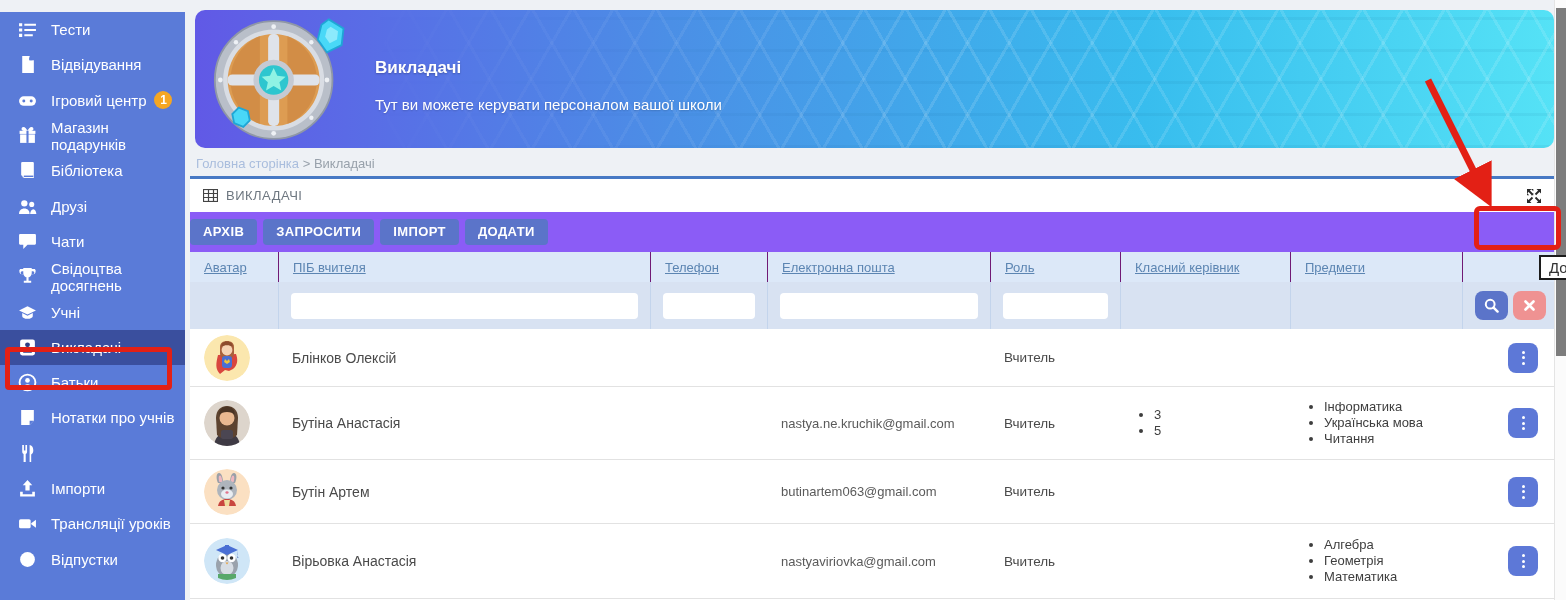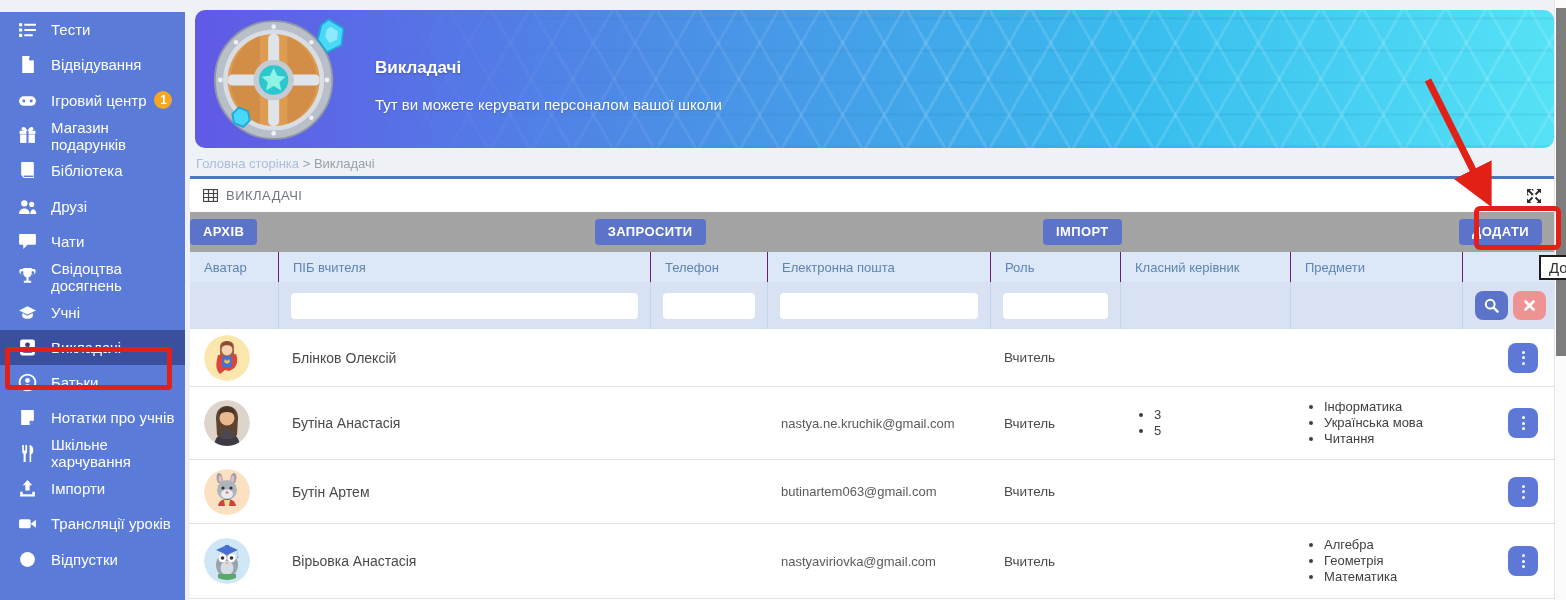--- a/index.html
+++ b/index.html
@@ -57,35 +57,35 @@
     position:absolute; left:190px; top:176px; width:1364px; height:424px;
     background:#fff; border-top:3px solid #4779c4; z-index:3;
   }
   .panel-titlebar { height:33px; display:flex; align-items:center; padding:0 13px; background:#fff; }
   .panel-title { font-size:13px; color:#6e7780; letter-spacing:.5px; margin-left:8px; }
   .grid-ic { width:15px; height:13px; }
   .panel-titlebar .spacer { flex:1; }
   .expand-ic { width:14px; height:14px; cursor:pointer; }
 
   .toolbar {
-    height:40px; background:#a3a3a3; display:flex; align-items:center;
-    justify-content:space-between; padding-right:12px; gap:6px;
+    height:40px; background:#8b5cf6; display:flex; align-items:center;
+    justify-content:flex-start; padding-right:12px; gap:6px;
   }
   .tbtn {
     background:#5b74c9; color:#fff; border:none; border-radius:4px;
     font-family:"Liberation Sans",sans-serif; font-size:13px; font-weight:bold;
     letter-spacing:.4px; padding:6px 13px; cursor:pointer; height:26px; line-height:14px;
   }
 
   
   .tgrid { display:grid; grid-template-columns:88px 372px 117px 223px 130px 170px 172px 92px; }
   .thead { background:#dce8f8; height:30px; }
   .thead .cell {
     display:flex; align-items:center; padding-left:14px;
-    color:#5c85b2; font-size:13px;
+    color:#5c85b2; font-size:13px;text-decoration:underline;
   }
   .thead .cell + .cell { border-left:1px solid #701a75; }
   .tfilter { background:#d8e2f2; height:47px; }
   .tfilter .cell { display:flex; align-items:center; padding:0 12px; }
   .tfilter .cell + .cell { border-left:1px solid #c3d4ec; }
   .finput {
     width:100%; height:26px; border:none; border-radius:4px; background:#fff;
     font-family:"Liberation Sans",sans-serif; font-size:13px; padding:0 8px; outline:none;
   }
   .fbtns { justify-content:flex-end; gap:5px; padding-right:8px !important; }
@@ -249,21 +249,20 @@
         </svg>
       </span>
     <span>Нотатки про учнів</span>
   </div>
   <div class="side-item">
     <span class="sicon">
         <svg viewBox="0 0 18 18">
           <path fill="#fff" d="M4 1h1.6v5.2H7V1h1.6v6.5a2 2 0 0 1-1.3 1.9V17H5.3V9.4A2 2 0 0 1 4 7.5zM11 1c2 0 3.5 2 3.5 5 0 2-.8 3.4-2 3.9V17h-1.5z"></path>
         </svg>
       </span>
-    <span>Шкільне харчування</span>
   </div>
   <div class="side-item">
     <span class="sicon">
         <svg viewBox="0 0 18 18">
           <path fill="#fff" d="m9 1 4.5 5H11v5H7V6H4.5zM2 12h2.5v2.5h9V12H16v4.5H2z"></path>
         </svg>
       </span>
     <span>Імпорти</span>
   </div>
   <div class="side-item">

